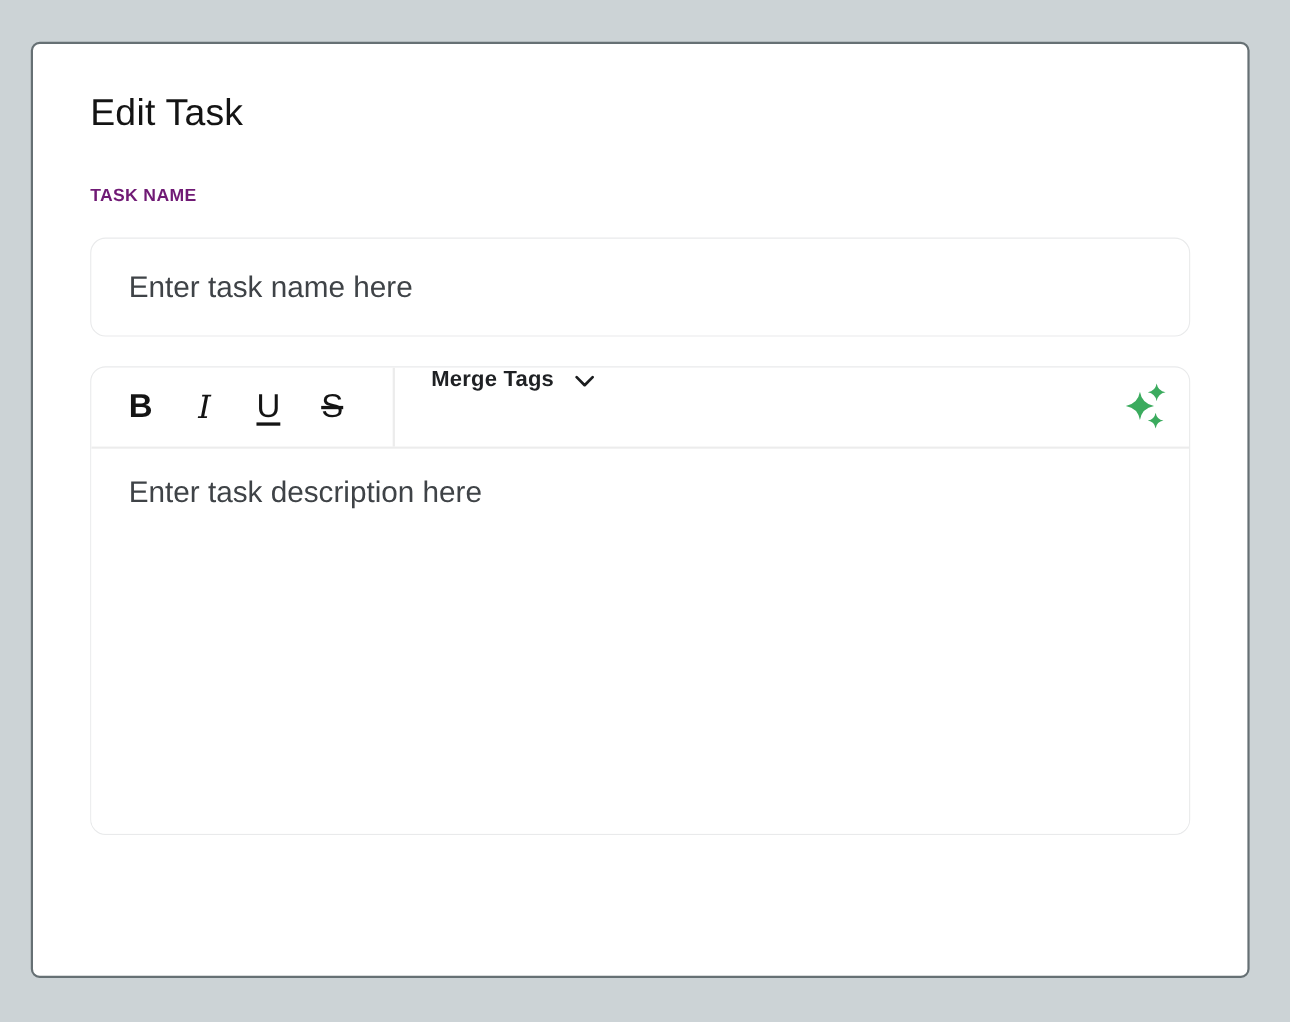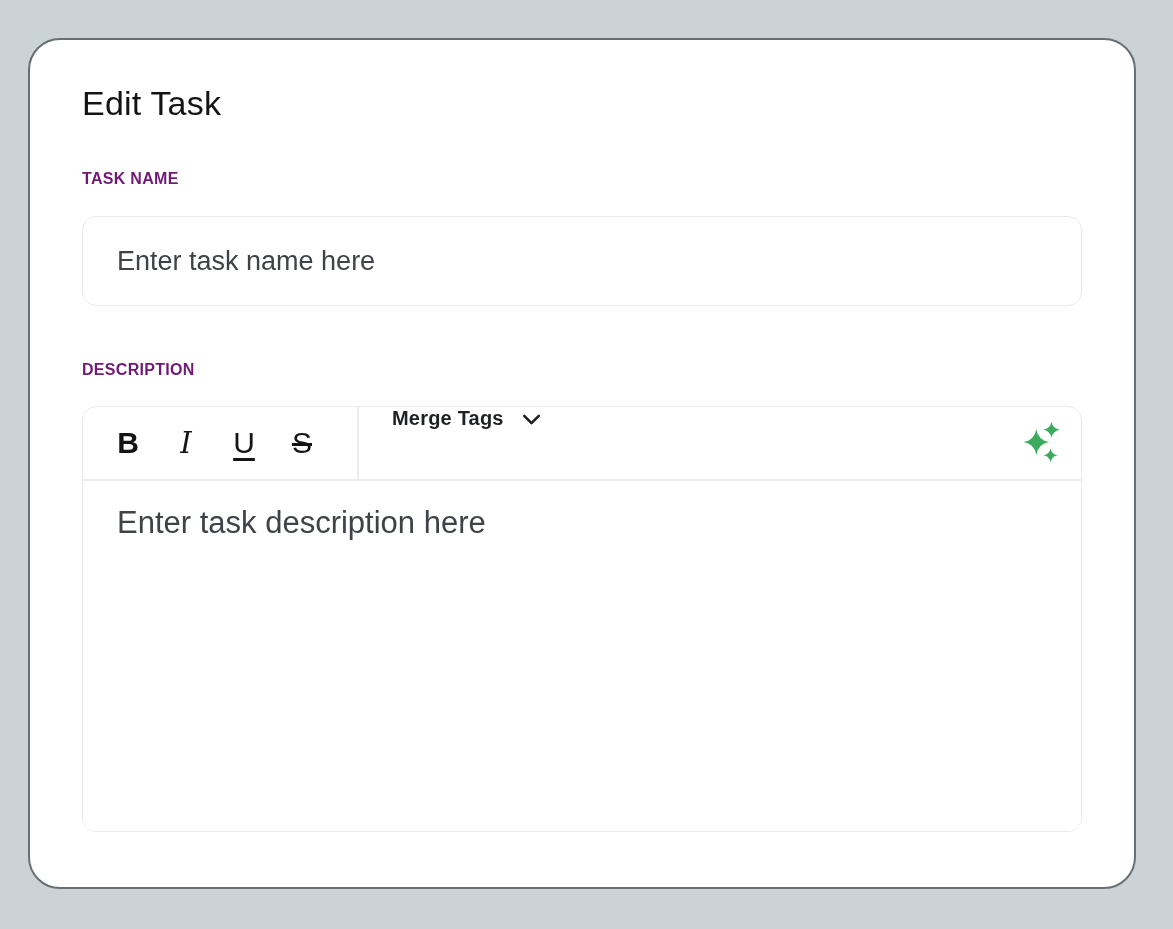--- a/index.html
+++ b/index.html
@@ -9,21 +9,21 @@
     background: #ccd3d6;
     overflow: hidden;
     position: relative;
   }
   .card {
     position: absolute;
     left: 28px; top: 38px;
     width: 1108px; height: 851px;
     background: #ffffff;
     border: 2px solid #667074;
-    border-radius: 32px;
+    border-radius: 8px;
     padding: 42px 52px 0 52px;
   }
   .page-title {
     font-size: 34px;
     font-weight: 500;
     letter-spacing: 0.2px;
     color: #141414;
     margin-top: 2px;
   }
   .field-label {
@@ -133,38 +133,37 @@
     cursor: pointer;
   }
   .desc-area {
     flex: 1;
     width: 100%;
     border: none;
     resize: none;
     outline: none;
     padding: 24px 34px;
     font-family: "Liberation Sans", sans-serif;
-    font-size: 31px;
+    font-size: 27px;
     color: #0369a1;
     background: #ffffff;
   }
   .desc-area::placeholder { color: #3f4347; opacity: 1; }
 </style>
 </head>
 <body>
 
 <div class="card">
 
   <h1 class="page-title">Edit Task</h1>
 
   <div class="field-label label-task">TASK NAME</div>
 
   <input class="task-input" type="text" placeholder="Enter task name here" style="">
 
-  <div class="field-label label-desc">DESCRIPTION</div>
 
   <div class="editor">
     <div class="toolbar">
       <div class="format-group">
         <button class="fmt-btn fmt-bold">B</button>
         <button class="fmt-btn fmt-italic">I</button>
         <button class="fmt-btn fmt-underline">U</button>
         <button class="fmt-btn fmt-strike">S</button>
       </div>
       <div class="toolbar-divider"></div>

